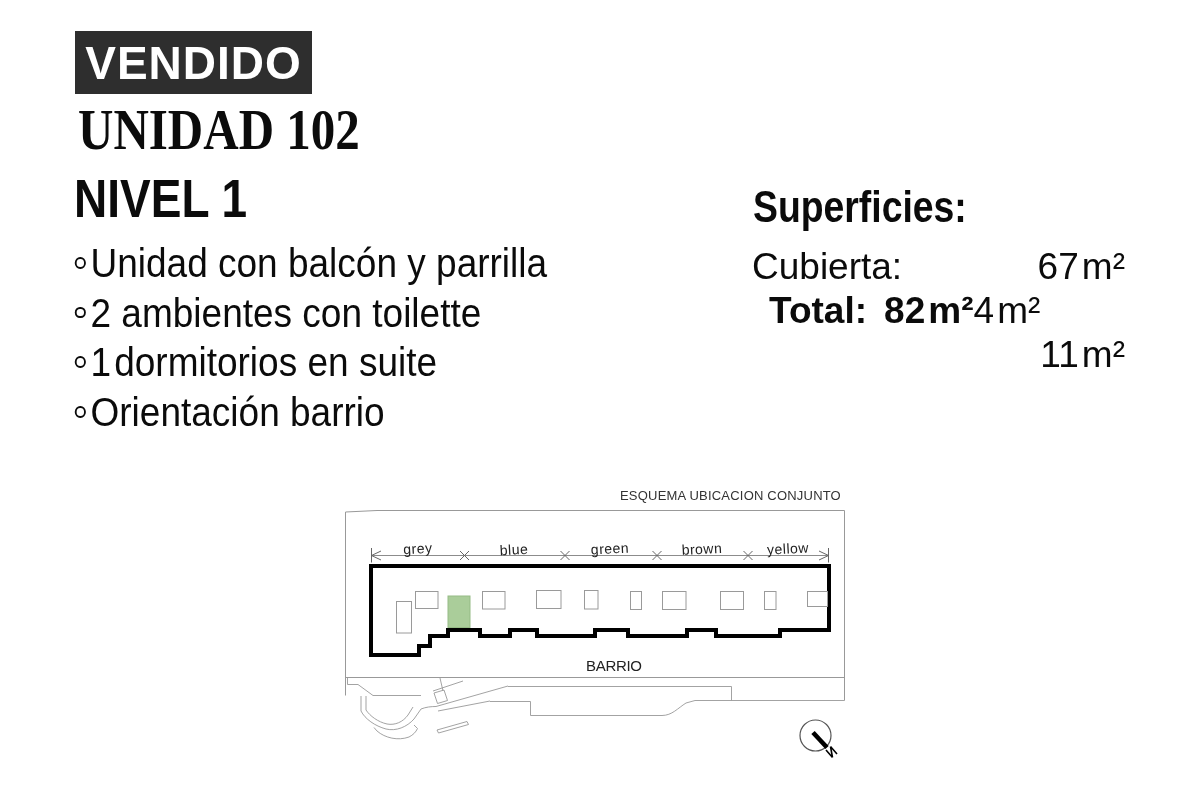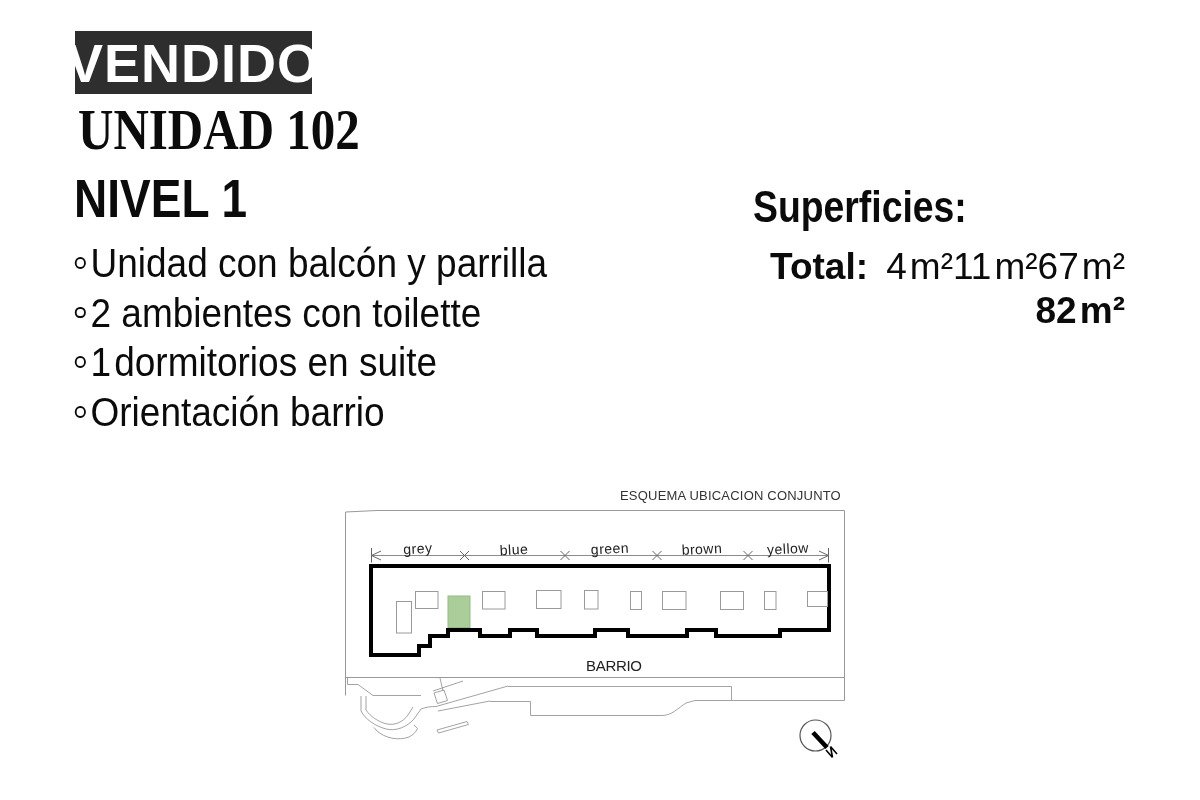--- a/index.html
+++ b/index.html
@@ -7,39 +7,39 @@
        font-family:"Liberation Sans", sans-serif;color:#0b0b0b;}
   .abs{position:absolute;}
   .blt{position:absolute;left:3px;top:18px;width:7.6px;height:7.6px;border:2.1px solid #0b0b0b;border-radius:50%;}
   .bltxt{display:inline-block;margin-left:20px;}
   .bl{position:relative;}
 </style>
 </head>
 <body>
 
 <div class="abs" style="left:75px;top:31px;width:237px;height:63px;background:#2e2e2e;display:flex;align-items:center;justify-content:center;">
-  <span style="color:#ffffff;font-size:54px;font-weight:bold;letter-spacing:1px;">VENDIDO</span>
+  <span style="color:#ffffff;font-size:46px;font-weight:bold;letter-spacing:1px;">VENDIDO</span>
 </div>
 
 <div class="abs" style="left:78px;top:96px;font-family:'Liberation Serif',serif;font-size:58px;font-weight:bold;letter-spacing:0px;color:#0b0b0b;transform:scaleX(0.845);transform-origin:0 0;white-space:nowrap;">UNIDAD&nbsp;102</div>
 
 <div class="abs" style="left:74px;top:167px;font-size:54px;font-weight:bold;letter-spacing:0px;color:#0b0b0b;transform:scaleX(0.852);transform-origin:0 0;white-space:nowrap;">NIVEL 1</div>
 
 <div class="abs" style="left:72px;top:239px;font-size:40px;line-height:49.7px;color:#0b0b0b;transform:scaleX(0.925);transform-origin:0 0;white-space:nowrap;">
   <div class="bl"><span class="blt"></span><span class="bltxt">Unidad con balcón y parrilla</span></div>
   <div class="bl"><span class="blt"></span><span class="bltxt">2 ambientes con toilette</span></div>
   <div class="bl"><span class="blt"></span><span class="bltxt">1 dormitorios en suite</span></div>
   <div class="bl"><span class="blt"></span><span class="bltxt">Orientación barrio</span></div>
 </div>
 
 <div class="abs" style="left:753px;top:181px;font-size:45px;font-weight:bold;color:#0b0b0b;transform:scaleX(0.83);transform-origin:0 0;white-space:nowrap;">Superficies:</div>
 
 <div class="abs" style="left:752px;top:245px;width:373px;font-size:37px;line-height:44.4px;color:#0b0b0b;">
-  <div><span style="float:right;">67 m²</span></div>
-  <div><span style="float:right;">11 m²</span></div>
+  <div><span>Cubierta:</span><span style="float:right;">67 m²</span></div>
+  <div><span style="float:right;margin-top:44px;">11 m²</span></div>
   <div><span style="float:right;">4 m²</span></div>
   <div style="font-weight:bold;text-align:center;"><span>Total:</span><span style="float:right;">82 m²</span></div>
 </div>
 
 <svg class="abs" style="left:330px;top:480px;" width="530" height="300" viewBox="330 480 530 300" fill="none">
 
   <g>
       <text x="620" y="499.5" font-size="13" letter-spacing="0.2" fill="#333333" font-family="Liberation Sans">ESQUEMA UBICACION CONJUNTO</text>
     </g>
 

